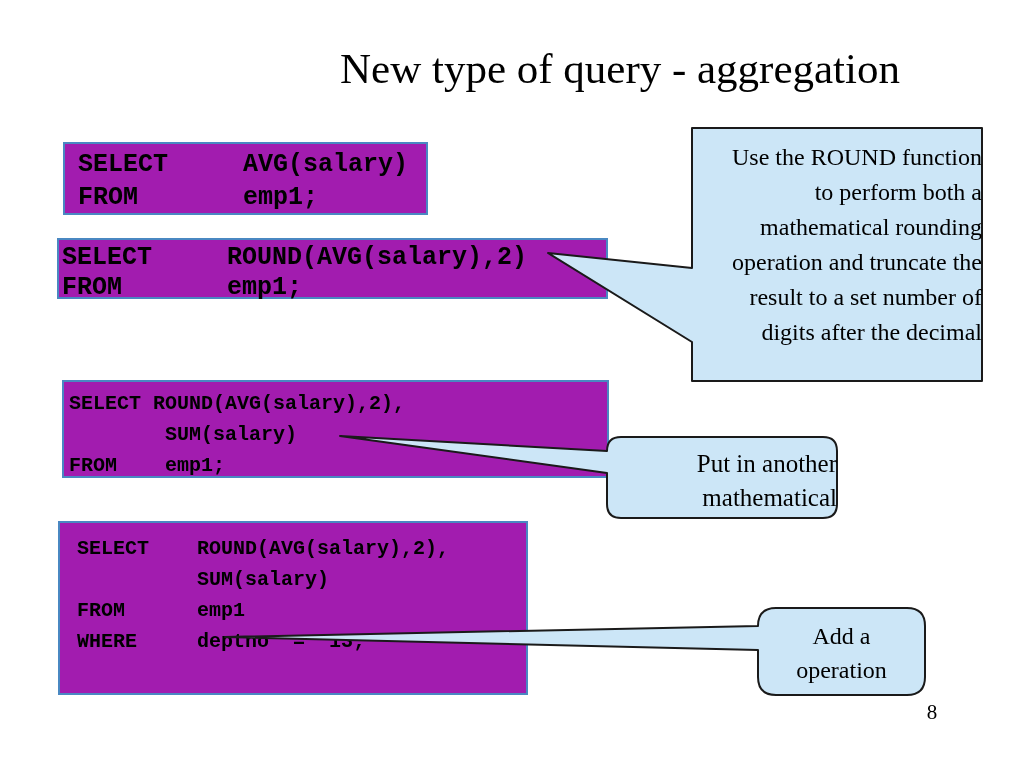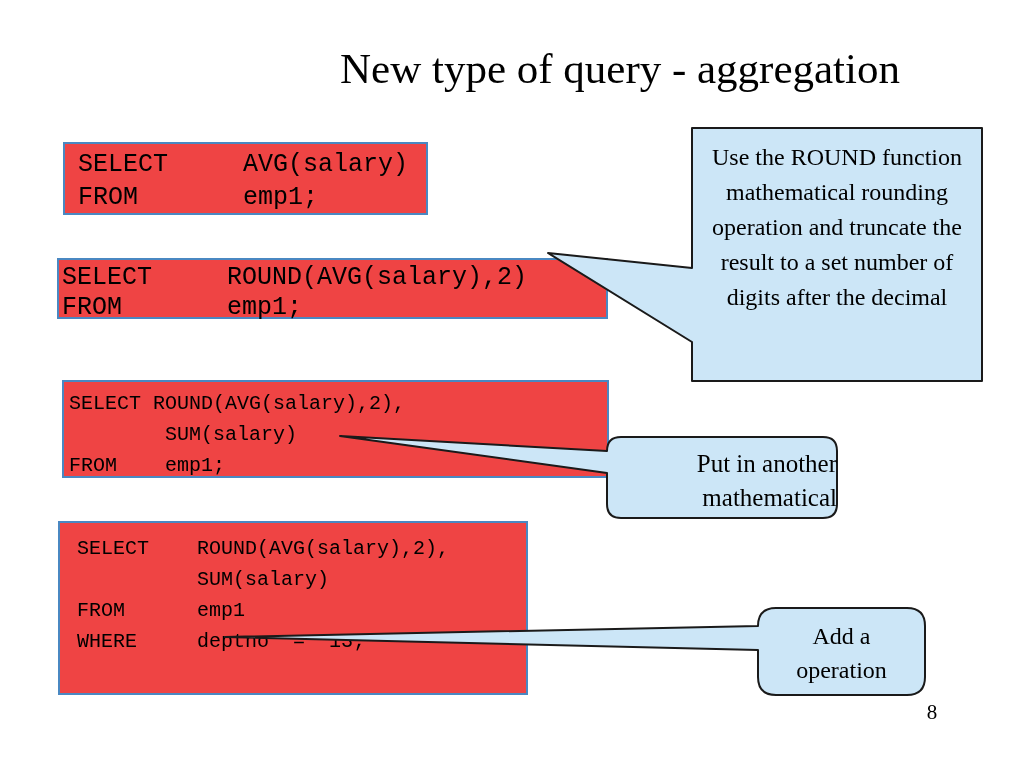--- a/index.html
+++ b/index.html
@@ -6,42 +6,42 @@
   .slide {
     position:relative; width:1024px; height:768px; background:#ffffff;
     overflow:hidden; font-family:"Liberation Serif", serif; color:#000;
   }
   .title {
     position:absolute; left:210px; top:44px; width:820px;
     text-align:center; font-size:43px; white-space:nowrap;
     font-family:"Liberation Serif", serif;
   }
   .code-box {
-    position:absolute; box-sizing:border-box; background:#ef4444;
+    position:absolute; box-sizing:border-box; background:#a21caf;
     border:2px solid var(--code-box-border,#4a88c2);
     font-family:"Liberation Mono","DejaVu Sans Mono",monospace;
-    font-weight:normal; color:var(--text,#000); z-index:1;
+    font-weight:bold; color:var(--text,#000); z-index:1;
   }
   .code-line { white-space:pre; }
   .box1 { left:63px;  top:142px; width:365px; height:73px;  font-size:25px; line-height:33px; padding:4px 0 0 13px; }
-  .box2 { left:57px;  top:258px; width:551px; height:61px;  font-size:25px; line-height:30px; padding:3px 0 0 3px; }
+  .box2 { left:57px;  top:238px; width:551px; height:61px;  font-size:25px; line-height:30px; padding:3px 0 0 3px; }
   .box3 { left:62px;  top:380px; width:547px; height:98px;  font-size:20px; line-height:31px; padding:6px 0 0 5px; }
   .box4 { left:58px;  top:521px; width:470px; height:174px; font-size:20px; line-height:31px; padding:10px 0 0 17px; }
   .shape-layer { position:absolute; left:0; top:0; z-index:2; }
   .callout-shape {
     fill:var(--callout-fill,#cce6f7); stroke:var(--callout-border,#1a1a1a);
     stroke-width:2; stroke-linejoin:round;
   }
   .callout-text {
     position:absolute; z-index:3; color:var(--text,#000);
     font-family:"Liberation Serif", serif;
   }
   .callout-text .callout-line { white-space:pre; }
   .c1 { left:692px; top:128px; width:290px; height:253px; padding-top:12px;
-        text-align:center; font-size:24px; line-height:35px; box-sizing:border-box; }
+        text-align:right; font-size:24px; line-height:35px; box-sizing:border-box; }
   .c2 { left:607px; top:437px; width:230px; height:81px; padding:10px 0 0 18px;
         text-align:right; font-size:25px; line-height:34px; box-sizing:border-box; }
   .c3 { left:758px; top:608px; width:167px; height:87px; padding-top:11px;
         text-align:center; font-size:24px; line-height:34px; box-sizing:border-box; }
   .page-number {
     position:absolute; left:912px; top:700px; width:40px; text-align:center;
     font-size:21px; font-family:"Liberation Serif", serif; z-index:1;
   }
 </style>
 </head>
@@ -75,20 +75,21 @@
   </div>
 
   <svg class="shape-layer" width="1024" height="768" viewBox="0 0 1024 768">
     <path class="callout-shape" d="M692,128 H982 V381 H692 V342 L548,253 L692,268 Z"></path>
     <path class="callout-shape" d="M621,437 H823 Q837,437 837,451 V504 Q837,518 823,518 H621 Q607,518 607,504 V473 L340,436 L607,451 Q607,437 621,437 Z"></path>
     <path class="callout-shape" d="M776,608 H907 Q925,608 925,626 V677 Q925,695 907,695 H776 Q758,695 758,677 V650 L225,637 L758,626 Q758,608 776,608 Z"></path>
   </svg>
 
   <div class="callout-text c1">
     <div class="callout-line">Use the ROUND function</div>
+    <div class="callout-line">to perform both a</div>
     <div class="callout-line">mathematical rounding</div>
     <div class="callout-line">operation and truncate the</div>
     <div class="callout-line">result to a set number of</div>
     <div class="callout-line">digits after the decimal</div>
   </div>
 
   <div class="callout-text c2">
     <div class="callout-line">Put in another</div>
     <div class="callout-line">mathematical</div>
   </div>

